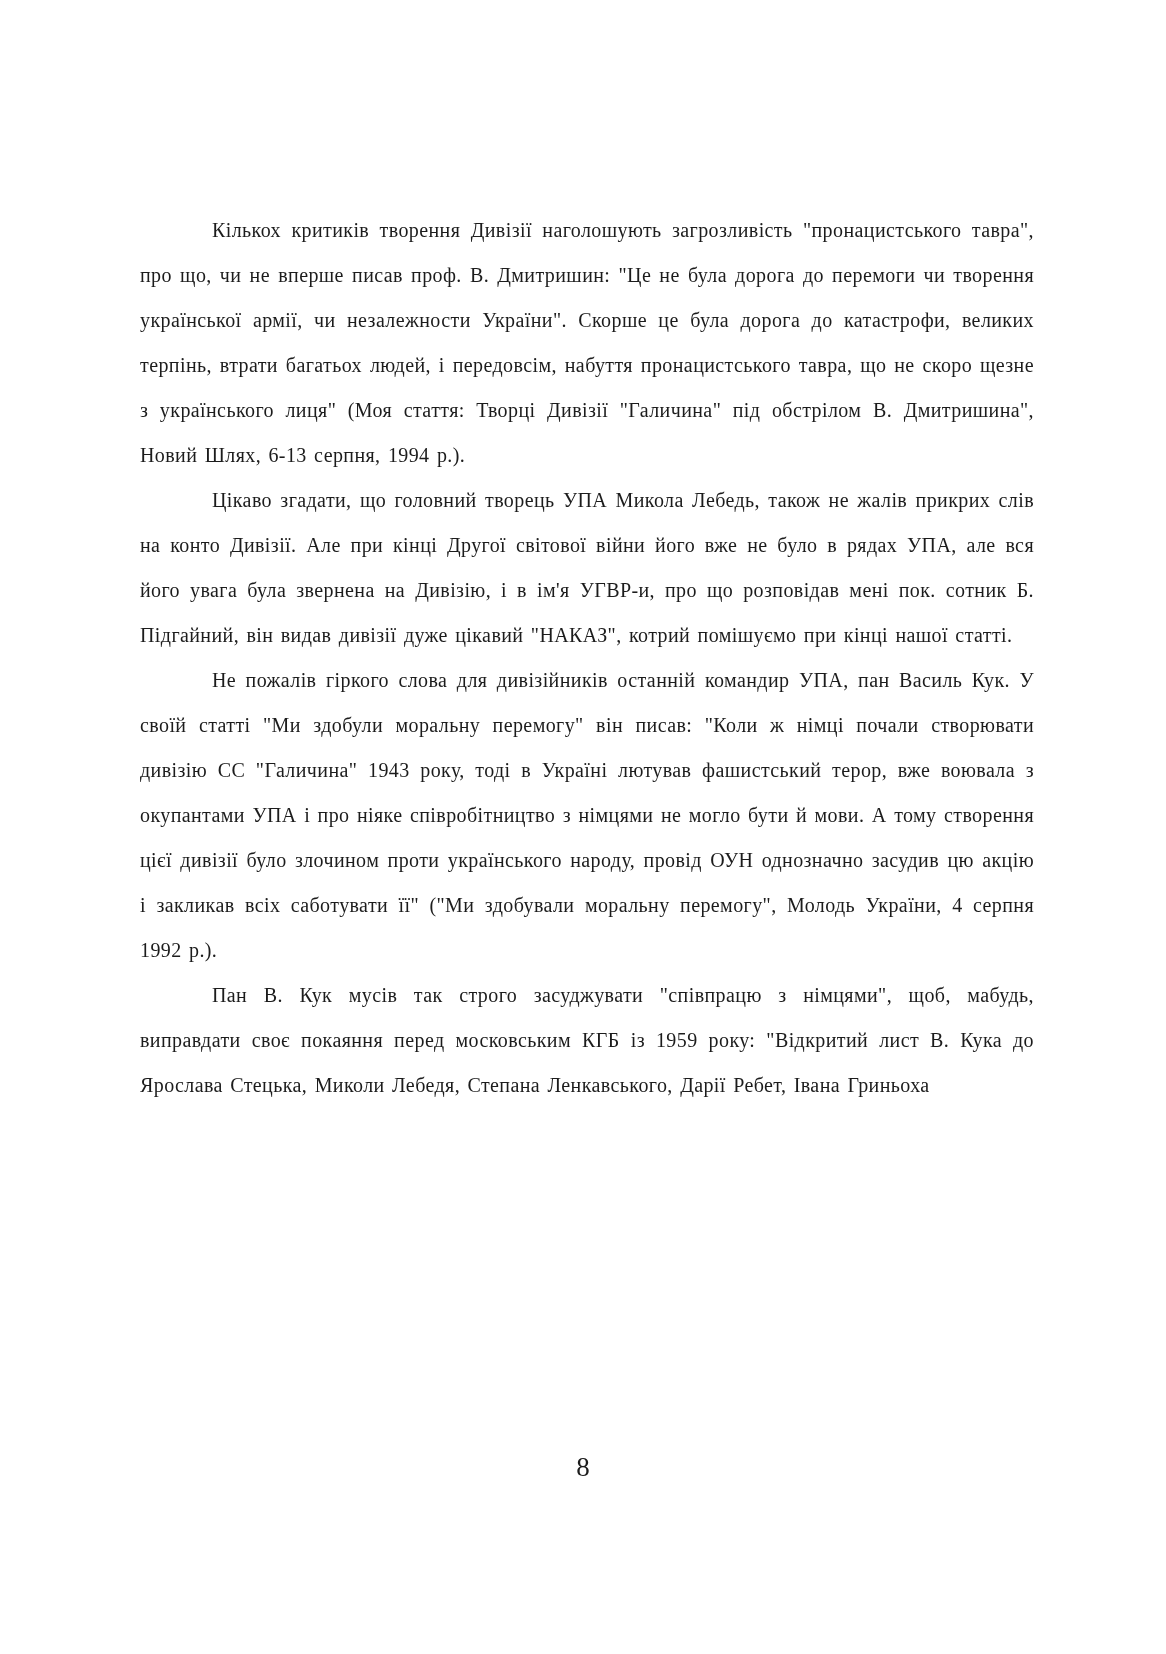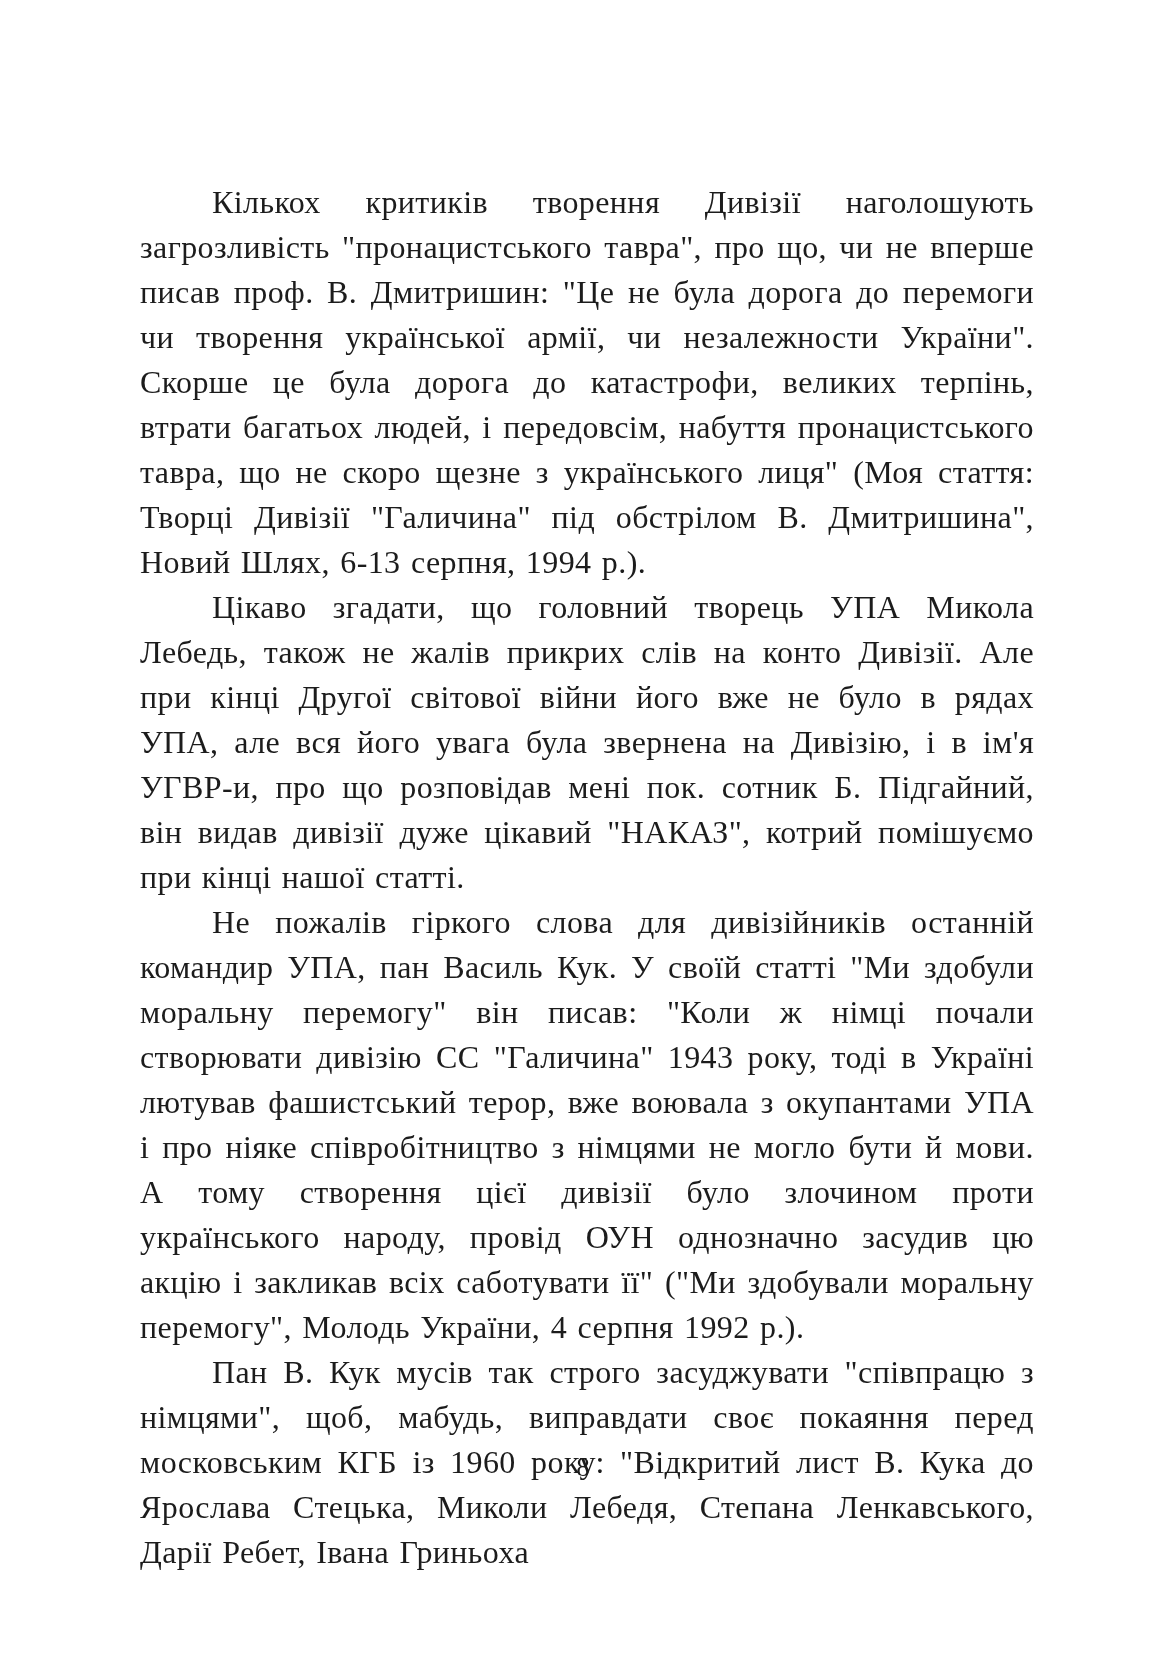--- a/index.html
+++ b/index.html
@@ -13,23 +13,23 @@
     height: 1654px;
     margin: 0 auto;
     background: #ffffff;
     color: #1c1c1c;
     font-family: "Liberation Serif", "DejaVu Serif", serif;
     overflow: hidden;
   }
   .text-block {
     position: absolute;
     left: 140px;
-    top: 180px;
+    top: 208px;
     width: 894px;
-    font-size: 32px;
+    font-size: 20px;
     line-height: 45px;
     text-align: justify;
     letter-spacing: 0.4px;
     word-spacing: 2px;
   }
   .text-block p {
     margin: 0;
     text-indent: 72px;
   }
   .page-number {
@@ -43,16 +43,16 @@
   }
 </style>
 </head>
 <body>
 
 <div class="page">
   <div class="text-block">
     <p>Кількох критиків творення Дивізії наголошують загрозливість "пронацистського тавра", про що, чи не вперше писав проф. В. Дмитришин: "Це не була дорога до перемоги чи творення української армії, чи незалежности України". Скорше це була дорога до катастрофи, великих терпінь, втрати багатьох людей, і передовсім, набуття пронацистського тавра, що не скоро щезне з українського лиця" (Моя стаття: Творці Дивізії "Галичина" під обстрілом В. Дмитришина", Новий Шлях, 6-13 серпня, 1994 р.).</p>
     <p>Цікаво згадати, що головний творець УПА Микола Лебедь, також не жалів прикрих слів на конто Дивізії. Але при кінці Другої світової війни його вже не було в рядах УПА, але вся його увага була звернена на Дивізію, і в ім'я УГВР-и, про що розповідав мені пок. сотник Б. Підгайний, він видав дивізії дуже цікавий "НАКАЗ", котрий помішуємо при кінці нашої статті.</p>
     <p>Не пожалів гіркого слова для дивізійників останній командир УПА, пан Василь Кук. У своїй статті "Ми здобули моральну перемогу" він писав: "Коли ж німці почали створювати дивізію СС "Галичина" 1943 року, тоді в Україні лютував фашистський терор, вже воювала з окупантами УПА і про ніяке співробітництво з німцями не могло бути й мови. А тому створення цієї дивізії було злочином проти українського народу, провід ОУН однозначно засудив цю акцію і закликав всіх саботувати її" ("Ми здобували моральну перемогу", Молодь України, 4 серпня 1992 р.).</p>
-    <p>Пан В. Кук мусів так строго засуджувати "співпрацю з німцями", щоб, мабудь, виправдати своє покаяння перед московським КГБ із 1960 року: "Відкритий лист В. Кука до Ярослава Стецька, Миколи Лебедя, Степана Ленкавського, Дарії Ребет, Івана Гриньоха</p>
+    <p>Пан В. Кук мусів так строго засуджувати "співпрацю з німцями", щоб, мабудь, виправдати своє покаяння перед московським КГБ із 1959 року: "Відкритий лист В. Кука до Ярослава Стецька, Миколи Лебедя, Степана Ленкавського, Дарії Ребет, Івана Гриньоха</p>
   </div>
   <div class="page-number">8</div>
 </div>
 
 </body></html>

